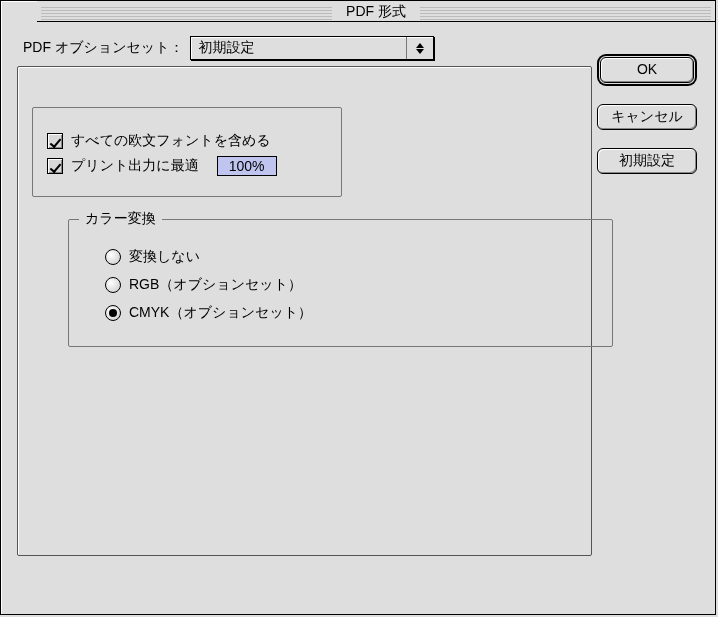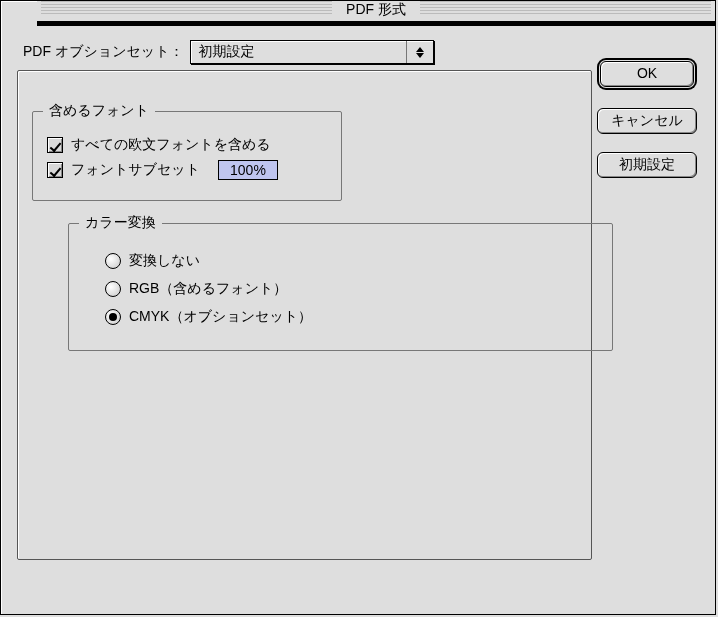--- a/index.html
+++ b/index.html
@@ -20,24 +20,24 @@
     width: 714px;
     height: 613px;
     border: 1px solid #000;
     background: #dedede;
     box-shadow: inset 1px 1px 0 #fff;
   }
 
   .titlebar {
     position: relative;
     height: 20px;
-    border-bottom: 5px solid #000000;
-    background: #dedede;
-    display: flex;
-    align-items: flex-start;
+    border-bottom: 1px solid #000000;
+    background: #dedede;
+    display: flex;
+    align-items: flex-end;
     margin-left: 36px;
   }
   .title-stripes {
     flex: 1;
     height: 14px;
     margin: 0 4px;
     background: repeating-linear-gradient(
       to bottom,
       #bbb 0px, #bbb 1px,
       #dedede 1px, #dedede 3px
@@ -256,47 +256,46 @@
     </div>
 
     
 
     
     <div class="tab-panel">
 
       <div class="group-row">
 
         <div class="groupbox group-fonts">
-          <div class="legend">含めるフォント</div>
 
           <div class="check-row">
             <span class="chk checked"></span>
             <span>すべての欧文フォントを含める</span>
           </div>
 
           <div class="check-row">
             <span class="chk checked"></span>
-            <span>フォントサブセット</span>
+            <span>プリント出力に最適</span>
             <span class="textfield">100%</span>
           </div>
         </div>
 
 
       </div>
 
       <div class="groupbox group-color">
         <div class="legend">カラー変換</div>
 
         <div class="radio-row">
           <span class="rad"></span>
           <span>変換しない</span>
         </div>
         <div class="radio-row">
           <span class="rad"></span>
-          <span>RGB（含めるフォント）</span>
+          <span>RGB（オブションセット）</span>
         </div>
         <div class="radio-row">
           <span class="rad on"></span>
           <span>CMYK（オブションセット）</span>
         </div>
       </div>
 
     </div>
 
     

